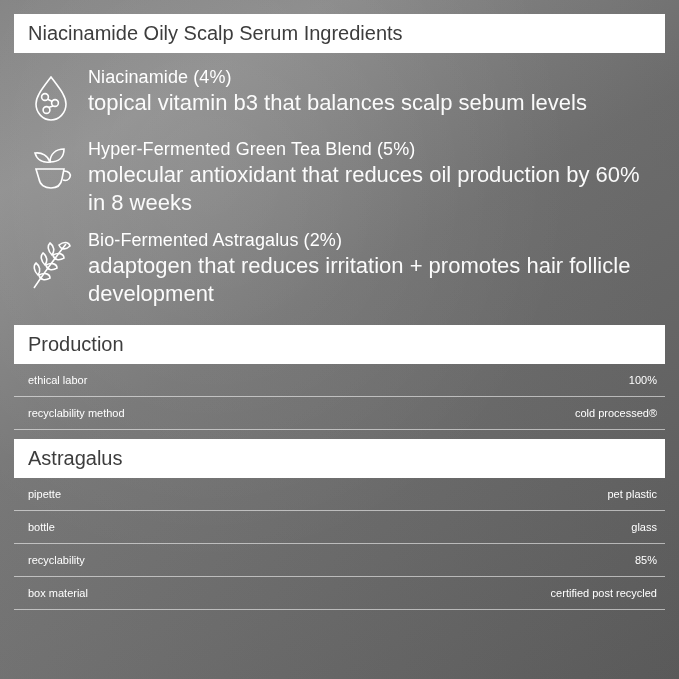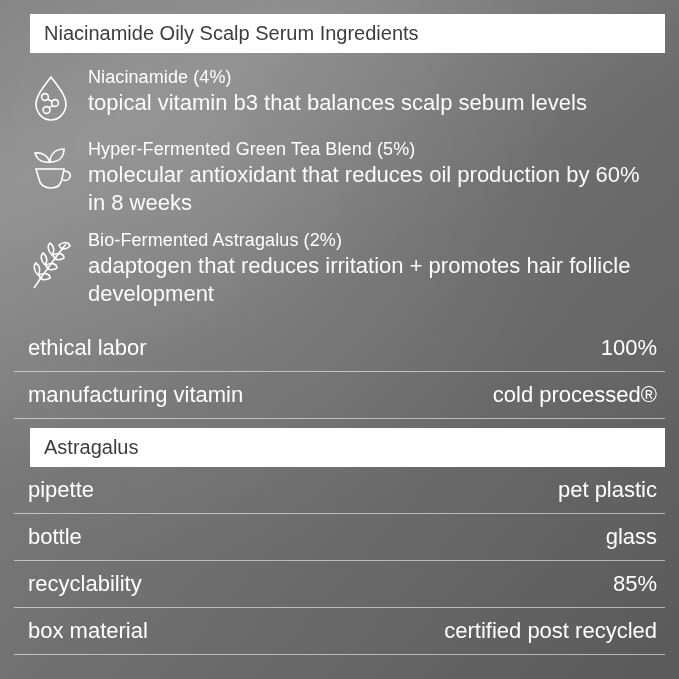--- a/index.html
+++ b/index.html
@@ -31,21 +31,20 @@
   }
 
   .section-header {
     background: #ffffff;
     color: #3d3d3d;
     font-size: 20px;
     line-height: 1;
     padding: 9px 0 10px 14px;
     position: relative;
     z-index: 2;
-    margin-left: 16px;
   }
 
   .ingredients {
     position: relative;
     z-index: 2;
     padding: 14px 0 4px 0;
   }
   .ingredient {
     display: flex;
     align-items: flex-start;
@@ -77,21 +76,21 @@
 
   .spec-table {
     position: relative;
     z-index: 2;
   }
   .spec-row {
     display: flex;
     justify-content: space-between;
     align-items: center;
     color: #ffffff;
-    font-size: 22px;
+    font-size: 11px;
     padding: 10px 8px 10px 14px;
     border-bottom: 1px solid rgba(255,255,255,0.55);
   }
   .spec-row:first-child {
     border-top: none;
   }
   .spec-key { text-align: left; }
   .spec-val { text-align: center; }
 
   .block-gap-sm { height: 9px; }
@@ -153,28 +152,29 @@
         </svg>
       </div>
       <div class="ing-text">
         <div class="ing-name">Bio-Fermented Astragalus (2%)</div>
         <div class="ing-desc">adaptogen that reduces irritation + promotes hair follicle development</div>
       </div>
     </div>
 
   </div>
 
+  <div class="section-header">Production</div>
 
   <div class="spec-table">
     <div class="spec-row">
       <span class="spec-key">ethical labor</span>
       <span class="spec-val">100%</span>
     </div>
     <div class="spec-row">
-      <span class="spec-key">manufacturing vitamin</span>
+      <span class="spec-key">recyclability method</span>
       <span class="spec-val">cold processed®</span>
     </div>
   </div>
 
   <div class="block-gap-sm"></div>
 
   <div class="section-header">Astragalus</div>
 
   <div class="spec-table">
     <div class="spec-row">

